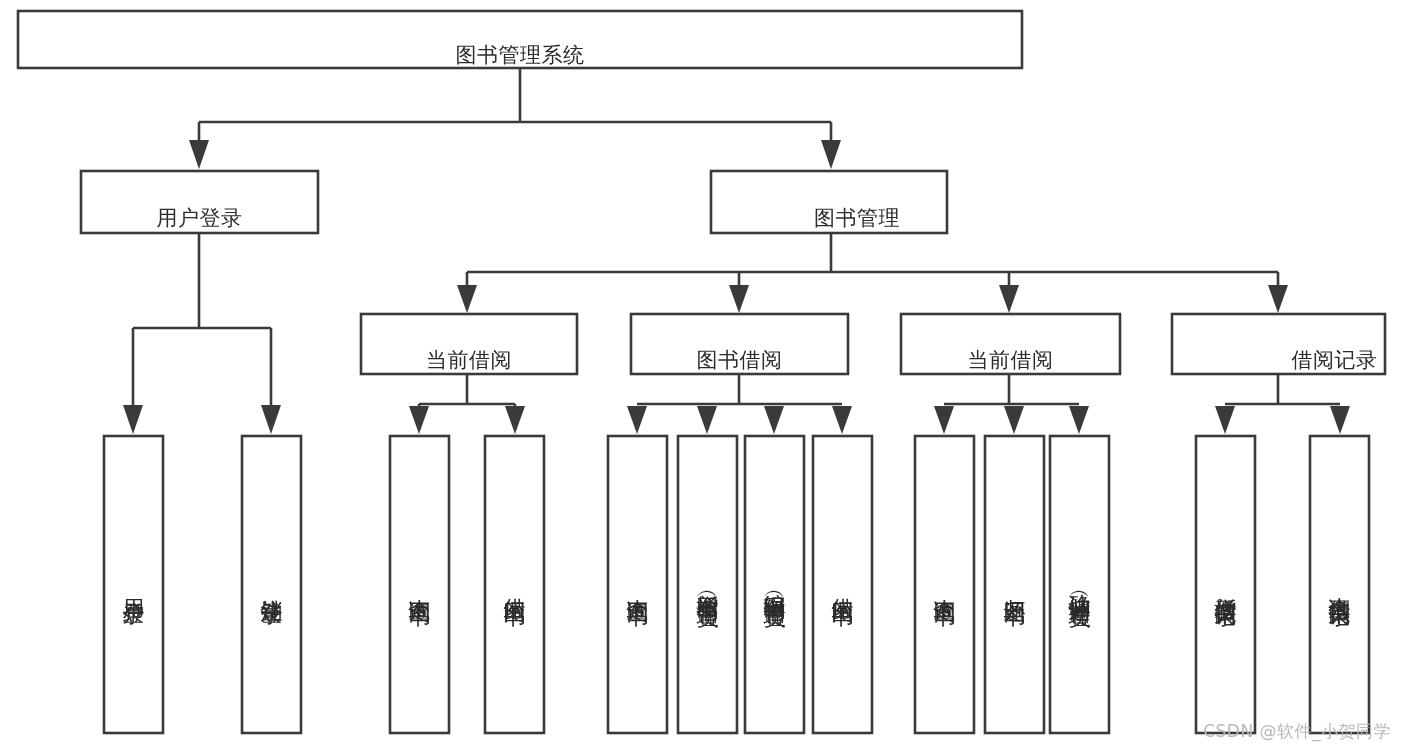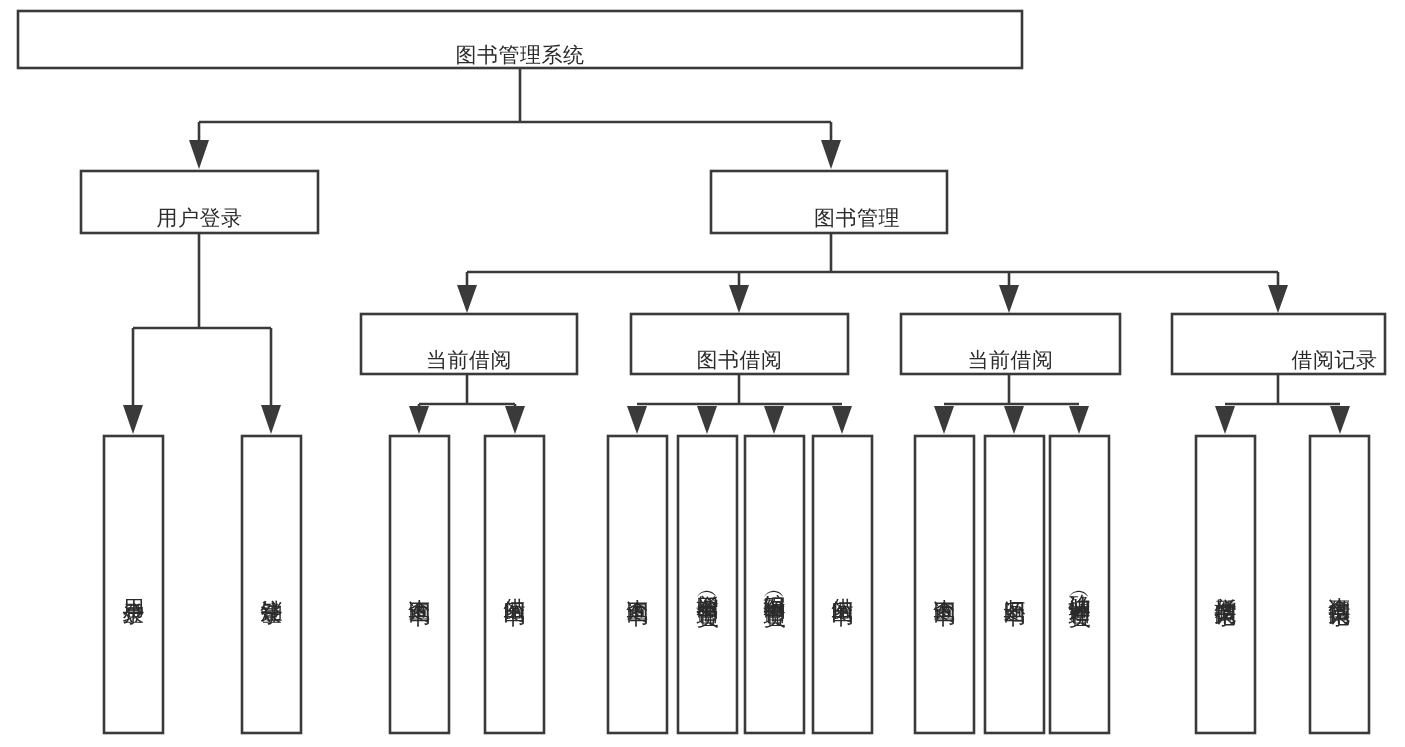--- a/index.html
+++ b/index.html
@@ -201,14 +201,15 @@
   <div class="node-label-v" style="left:745px; top:436px; width:59px; height:297px;">编辑图书（管理员）</div>
   <div class="node-label-v" style="left:813px; top:436px; width:59px; height:297px;">借阅图书</div>
 
   <div class="node-label-v" style="left:915px; top:436px; width:59px; height:297px;">查询图书</div>
   <div class="node-label-v" style="left:985px; top:436px; width:59px; height:297px;">归还图书</div>
   <div class="node-label-v" style="left:1050px; top:436px; width:59px; height:297px;">确认归还（管理员）</div>
 
   <div class="node-label-v" style="left:1196px; top:436px; width:59px; height:297px;">新增借阅记录</div>
   <div class="node-label-v" style="left:1310px; top:436px; width:59px; height:297px;">查询借阅记录</div>
 
+  <div class="watermark">CSDN @软件_小贺同学</div>
 
 </div>
 
 </body></html>

